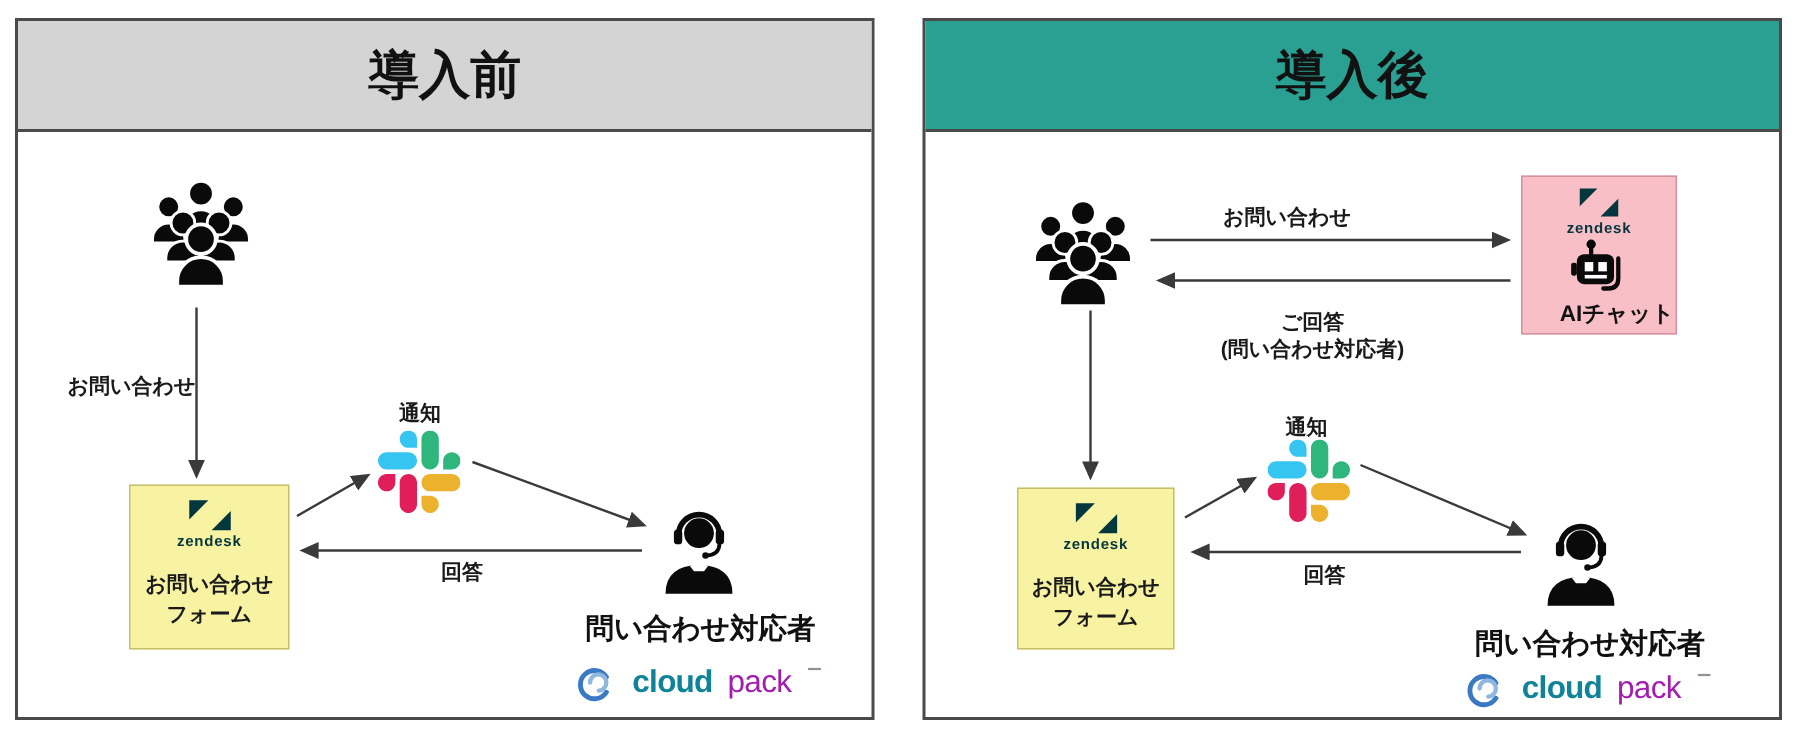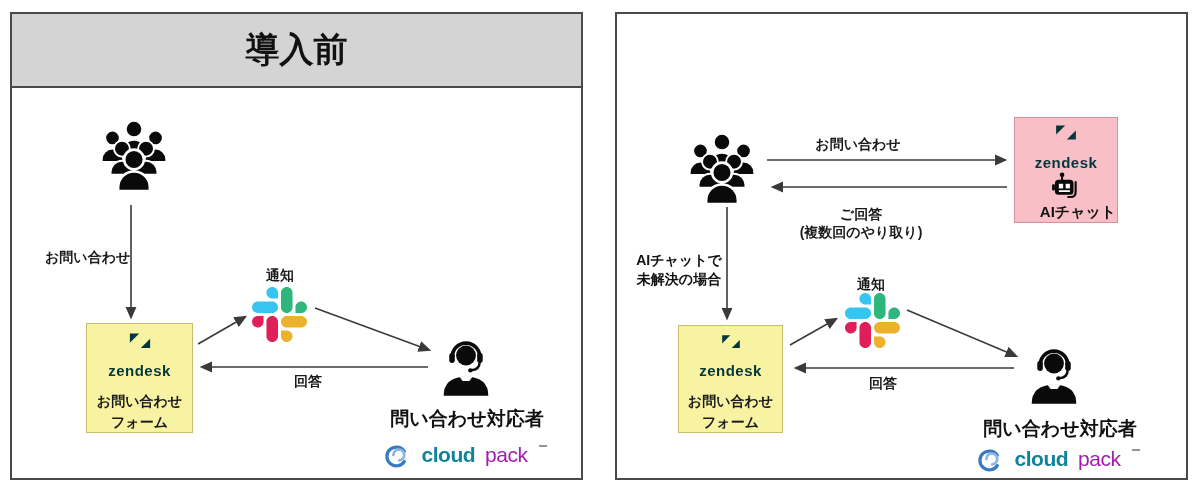--- a/index.html
+++ b/index.html
@@ -15,21 +15,21 @@
   .panel-after .panel-header{background:#2aa092;}
   .abs{position:absolute;}
   .lbl{position:absolute;font-size:14px;font-weight:700;color:#1a1a1a;white-space:nowrap;line-height:1.3;}
   .lbl-center{transform:translateX(-50%);text-align:center;}
   .arrows{position:absolute;left:0;top:0;pointer-events:none;}
   .arrows line{stroke:#3a3a3a;stroke-width:1.6;}
   .zbox{position:absolute;background:#f8f3a2;border:1.5px solid #c6bd6d;box-sizing:border-box;
         display:flex;flex-direction:column;align-items:center;padding-top:9px;}
   .aibox{position:absolute;background:#f9bfc6;border:1.5px solid #d4909b;box-sizing:border-box;
         display:flex;flex-direction:column;align-items:center;padding-top:7px;}
-  .zbrand{font-size:15px;font-weight:700;color:#03363d;letter-spacing:.5px;margin-top:14px;}
+  .zbrand{font-size:10px;font-weight:700;color:#03363d;letter-spacing:.5px;margin-top:2px;}
   .zform{font-size:14px;font-weight:700;text-align:center;line-height:1.45;margin-top:12px;color:#1a1a1a;}
   .ailabel{font-size:15px;font-weight:700;color:#111;margin-top:1px;margin-left:24px;}
   .agent-label{position:absolute;font-size:19px;font-weight:700;color:#111;transform:translateX(-50%);white-space:nowrap;}
   .cloudpack{position:absolute;display:flex;align-items:center;transform:translateX(-50%);gap:10px;}
   .cp-cloud{font-size:21px;font-weight:800;color:#0f8498;letter-spacing:-0.5px;margin-left:3px;}
   .cp-pack{font-size:21px;font-weight:400;color:#a21caf;letter-spacing:-0.5px;}
   .cp-mark{width:9px;border-top:2px solid #8f949a;align-self:flex-start;margin:3px 0 0 1px;border-radius:2px;}
   .unresolved{position:absolute;font-size:14px;font-weight:700;text-align:center;line-height:1.35;white-space:nowrap;}
 </style>
 </head>
@@ -117,20 +117,23 @@
         <path d="M30 13 A13 13 0 1 0 30 27" fill="none" stroke="#3a79c3" stroke-width="4.5" stroke-linecap="round"></path>
         <path d="M15 18 a7.5 7.5 0 1 1 8 7.5" fill="none" stroke="#8fb8e0" stroke-width="4" stroke-linecap="round"></path>
       </svg>
       <span class="cp-cloud">cloud</span>
       <span class="cp-pack">pack</span>
       <span class="cp-mark"></span>
     </div>
   </section>
 
   <section class="panel panel-after">
+    <header class="panel-header">
+      <span>導入後</span>
+    </header>
 
     <svg class="arrows" width="569" height="462" viewBox="0 0 569 462">
       <defs>
         <marker id="ahR" markerWidth="9" markerHeight="8" refX="6.5" refY="3.5" orient="auto">
           <path d="M0,0 L8,3.5 L0,7 Z" fill="#3a3a3a"></path>
         </marker>
       </defs>
       <line x1="150" y1="146" x2="388" y2="146" marker-end="url(#ahR)"></line>
       <line x1="390" y1="173" x2="156" y2="173" marker-end="url(#ahR)"></line>
       <line x1="110" y1="193" x2="110" y2="304" marker-end="url(#ahR)"></line>
@@ -151,23 +154,23 @@
         <path d="M23 84 a18 18 0 0 1 36 0 v4 h-36 z"></path>
         <circle cx="79" cy="47" r="12.5"></circle>
         <path d="M61 84 a18 18 0 0 1 36 0 v4 h-36 z"></path>
         <circle cx="60" cy="64" r="15.5" stroke-width="4"></circle>
         <path d="M35 108 a25 25 0 0 1 50 0 v6 h-50 z" stroke-width="4"></path>
       </g>
     </svg>
 
     <div class="lbl lbl-center" style="left:241px;top:121px">お問い合わせ</div>
 
-    <div class="lbl lbl-center" style="left:244px;top:191px">
+    <div class="lbl lbl-center" style="left:258px;top:191px">
       <div>ご回答</div>
-      <div>(複数回のやり取り)</div>
+      <div>(問い合わせ対応者)</div>
     </div>
 
     <div class="aibox" style="left:397px;top:103px;width:104px;height:106px">
       <svg width="26" height="20" viewBox="0 0 100 76">
         <path d="M0 2 H46 L0 48 Z" fill="#03363d"></path>
         <path d="M100 28 V74 H54 Z" fill="#03363d"></path>
       </svg>
       <span class="zbrand">zendesk</span>
       <svg width="44" height="40" viewBox="0 0 90 84" style="margin-top:1px">
         <circle cx="34" cy="8" r="6.5" fill="#0a0a0a"></circle>
@@ -175,24 +178,20 @@
         <rect x="14" y="22" width="52" height="42" rx="10" fill="#0a0a0a"></rect>
         <rect x="6" y="34" width="8" height="18" rx="3" fill="#0a0a0a"></rect>
         <rect x="25" y="33" width="12" height="13" fill="#fff"></rect>
         <rect x="44" y="33" width="12" height="13" fill="#fff"></rect>
         <rect x="25" y="51" width="31" height="5" fill="#fff"></rect>
         <path d="M72 28 v28 q0 14 -14 14 h-7" fill="none" stroke="#0a0a0a" stroke-width="6" stroke-linecap="round"></path>
       </svg>
       <span class="ailabel">AIチャット</span>
     </div>
 
-    <div class="unresolved" style="left:14px;top:237px;width:96px">
-      <div>AIチャットで</div>
-      <div>未解決の場合</div>
-    </div>
 
     <div class="zbox" style="left:61px;top:311px;width:105px;height:108px">
       <svg width="28" height="21" viewBox="0 0 100 76">
         <path d="M0 2 H46 L0 48 Z" fill="#03363d"></path>
         <path d="M100 28 V74 H54 Z" fill="#03363d"></path>
       </svg>
       <span class="zbrand">zendesk</span>
       <div class="zform">
         <div>お問い合わせ</div>
         <div>フォーム</div>

